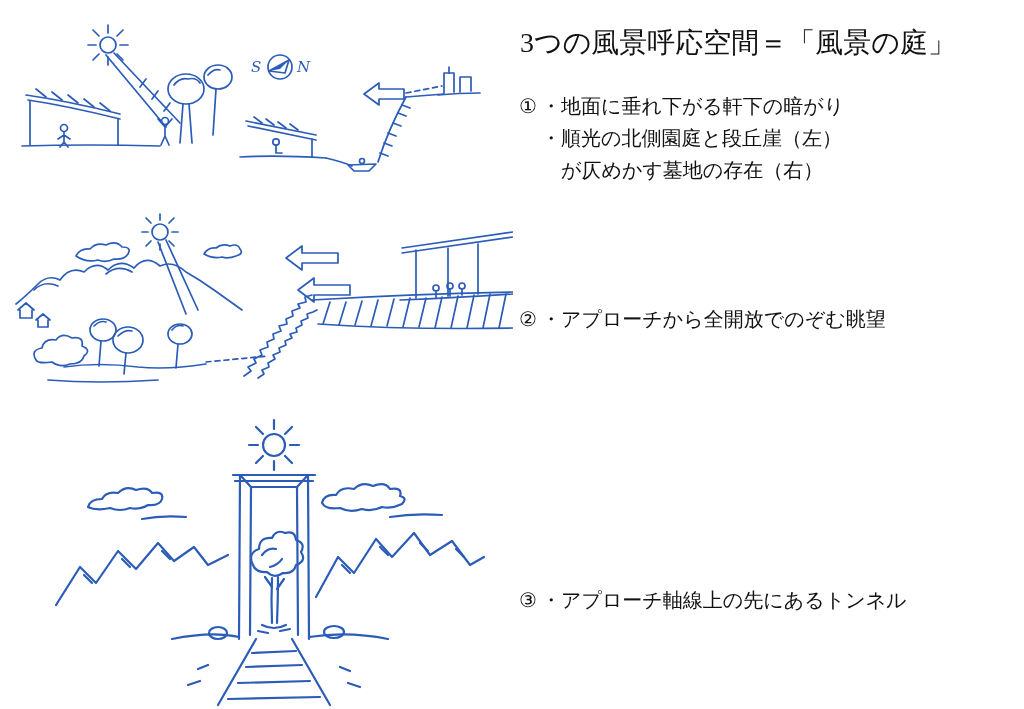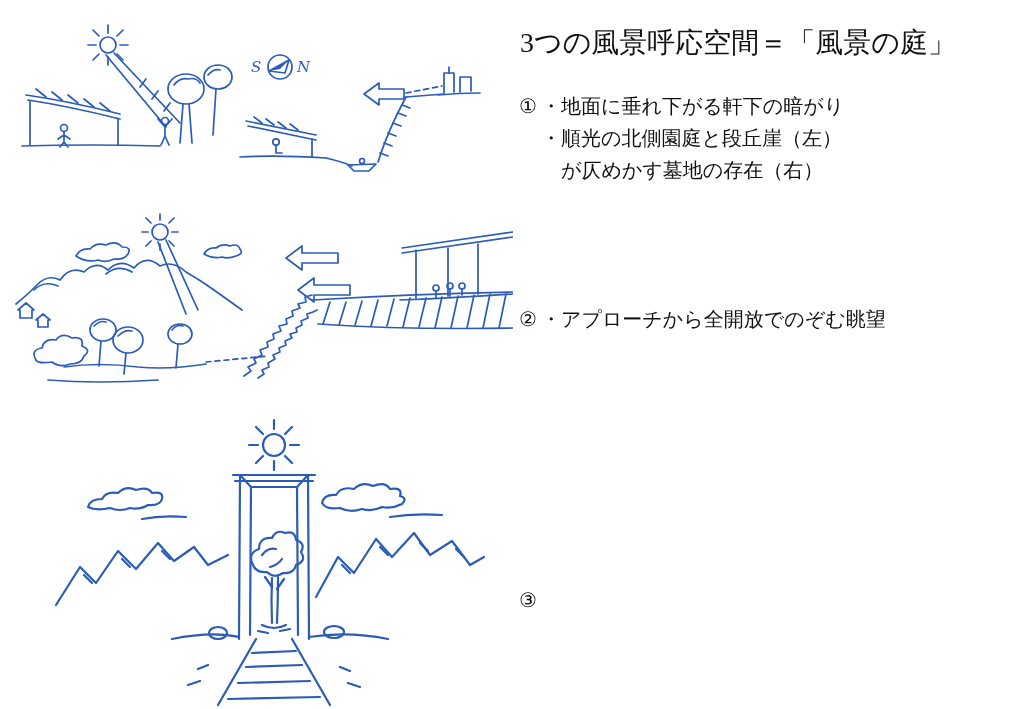--- a/index.html
+++ b/index.html
@@ -206,16 +206,17 @@
   <div class="ann ann2">
     <span class="ann-number">②</span>
     <div class="ann-lines">
       <p>・アプローチから全開放でのぞむ眺望</p>
     </div>
   </div>
 
   <div class="ann ann3">
     <span class="ann-number">③</span>
     <div class="ann-lines">
+      <p>・アプローチ軸線上の先にあるトンネル</p>
     </div>
   </div>
 
 </div>
 
 </body></html>

